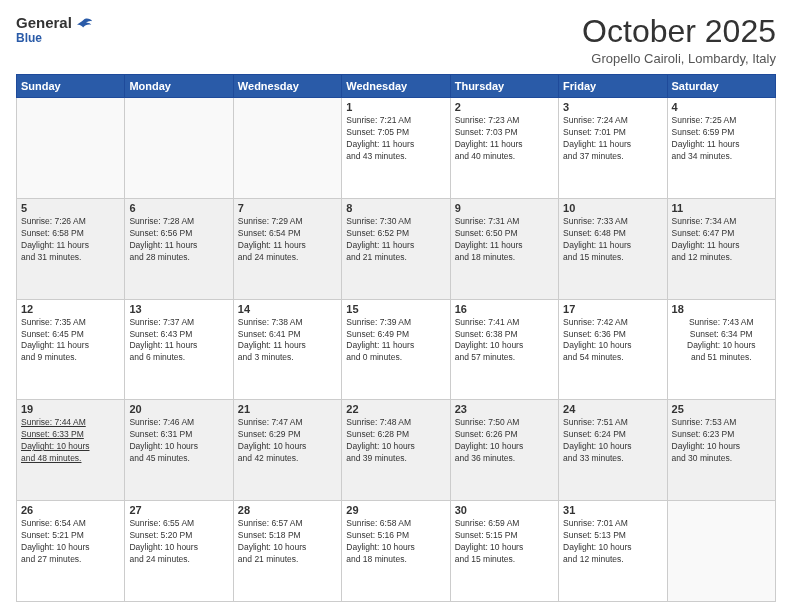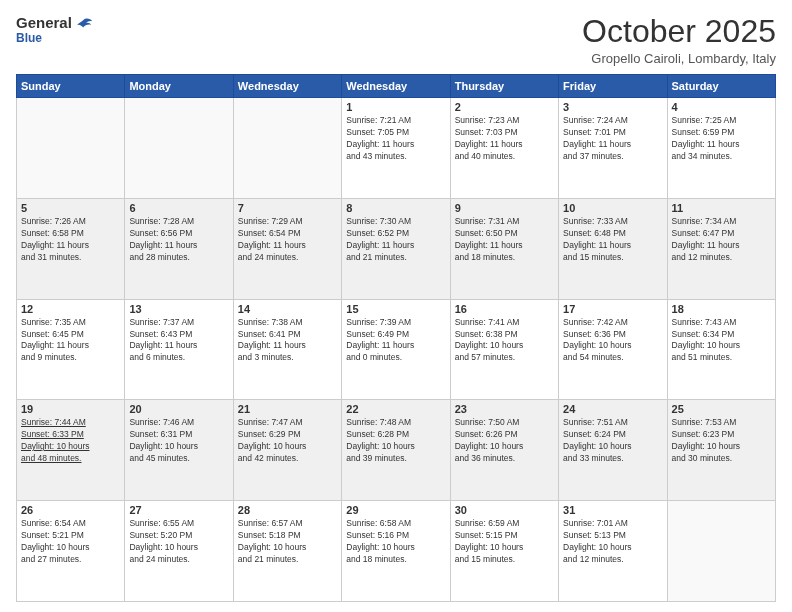--- a/index.html
+++ b/index.html
@@ -262,21 +262,21 @@
           </td>
           <td>
             <span class="day-number">17</span>
             <div class="day-info" style="white-space: pre-line;">Sunrise: 7:42 AM
 Sunset: 6:36 PM
 Daylight: 10 hours
 and 54 minutes.</div>
           </td>
           <td>
             <span class="day-number">18</span>
-            <div class="day-info" style="white-space: pre-line;">Sunrise: 7:43 AM
+            <div class="day-info" style="white-space: pre-line; text-align: center;">Sunrise: 7:43 AM
 Sunset: 6:34 PM
 Daylight: 10 hours
 and 51 minutes.</div>
           </td>
         </tr>
         <tr>
           <td class="shaded">
             <span class="day-number">19</span>
             <div class="day-info" style="white-space: pre-line; text-decoration: underline;">Sunrise: 7:44 AM
 Sunset: 6:33 PM

